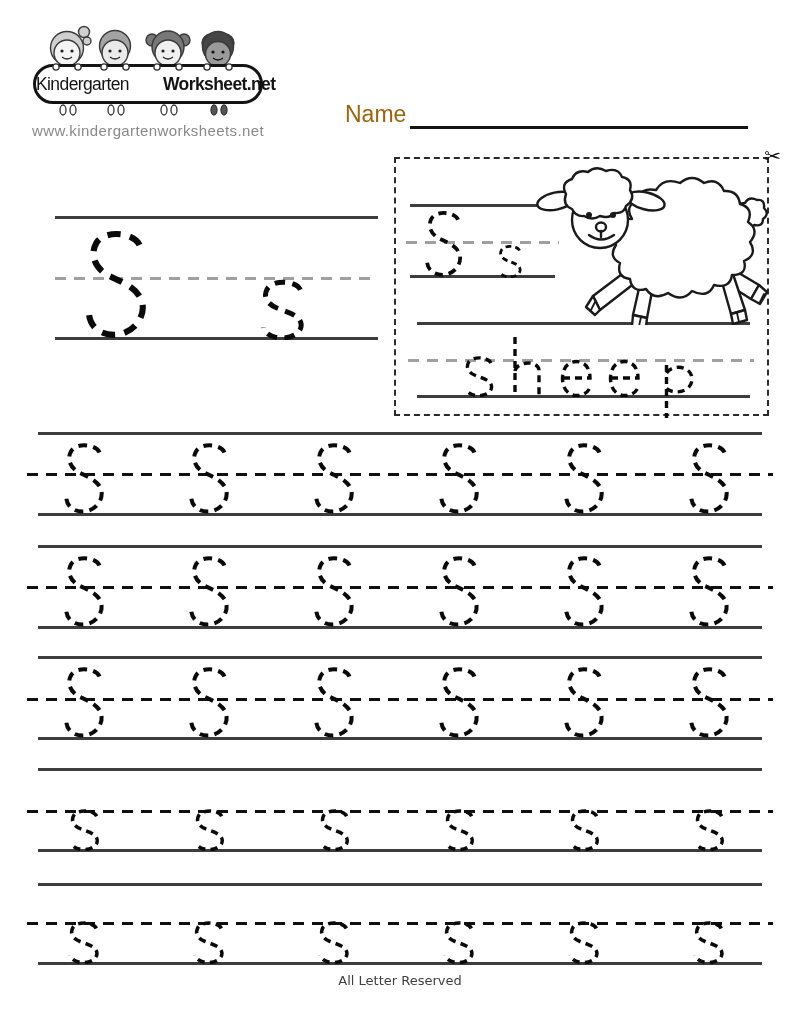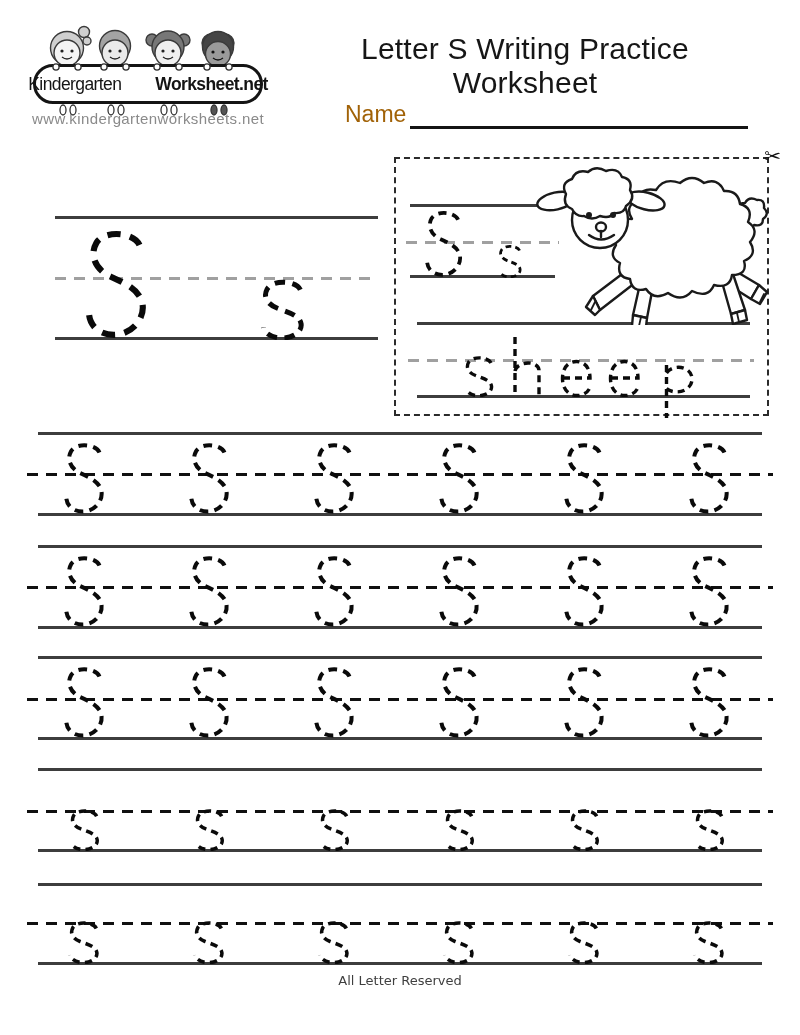--- a/index.html
+++ b/index.html
@@ -6,26 +6,26 @@
   .page{
     position:relative;width:800px;height:1035px;background:#fff;overflow:hidden;
     font-family:"Liberation Sans", sans-serif;color:#111;
   }
   
   .logo{position:absolute;left:25px;top:10px;width:246px;height:130px;}
   .logo svg{position:absolute;left:0;top:0;}
   .banner{
     position:absolute;left:8px;top:54px;width:224px;height:34px;z-index:2;
     border:3px solid #141414;border-radius:21px;background:#fff;
-    display:flex;align-items:center;justify-content:center;white-space:nowrap;gap:34px;
+    display:flex;align-items:center;justify-content:space-between;white-space:nowrap;gap:34px;
   }
   .banner .b1{font-size:17.5px;letter-spacing:-0.6px;color:#141414;}
   .banner .b2{font-size:17.5px;font-weight:bold;letter-spacing:-0.6px;color:#141414;}
   .site-url{
-    position:absolute;left:0;top:100px;width:246px;text-align:center;
+    position:absolute;left:0;top:112px;width:246px;text-align:center;
     font-size:15px;letter-spacing:0.4px;color:#8a8a8a;
   }
   
   .title{
     position:absolute;left:286px;top:32px;width:478px;text-align:center;
     font-size:30px;letter-spacing:0.2px;color:#161616;
   }
   .name-label{position:absolute;left:345px;top:101px;font-size:23px;color:#a16207;}
   .name-line{position:absolute;left:410px;top:126px;width:338px;height:3px;background:#141414;}
   
@@ -116,21 +116,20 @@
           <ellipse cx="96" cy="10" rx="3" ry="5"></ellipse>
         <ellipse cx="139" cy="10" rx="3" ry="5"></ellipse>
           <ellipse cx="149" cy="10" rx="3" ry="5"></ellipse>
         <ellipse cx="189" cy="10" rx="3" ry="5" fill="#555"></ellipse>
           <ellipse cx="199" cy="10" rx="3" ry="5" fill="#555"></ellipse>
       </g>
     </svg>
     <div class="site-url">www.kindergartenworksheets.net</div>
   </div>
 
-  <div class="title">Letter S Writing Practice Worksheet</div>
   <div class="name-label">Name</div>
   <div class="name-line"></div>
 
   <div id="header-sample">
       <div class="solid-line" style="left: 55px; top: 216px; width: 323px;"></div>
       <div class="dash-line gray" style="left: 55px; top: 277px; width: 323px;"></div>
       <div class="solid-line" style="left: 55px; top: 337px; width: 323px;"></div>
       <svg viewBox="0 0 46 78" width="67.2" height="114" class="trace" style="left: 84.4px; top: 226px;">
         <path d="M 38,13 C 34,4 14,2.5 8.5,11.5 C 3.5,20 8,30 18,34.5 C 28,39 38,43.5 40,53 C 42,64 32,74.5 20.5,74.5 C 11,74.5 4.5,69 3.5,61" fill="none" stroke="#0a0a0a" stroke-width="4.2" stroke-dasharray="9 6.5"></path>
       </svg>

